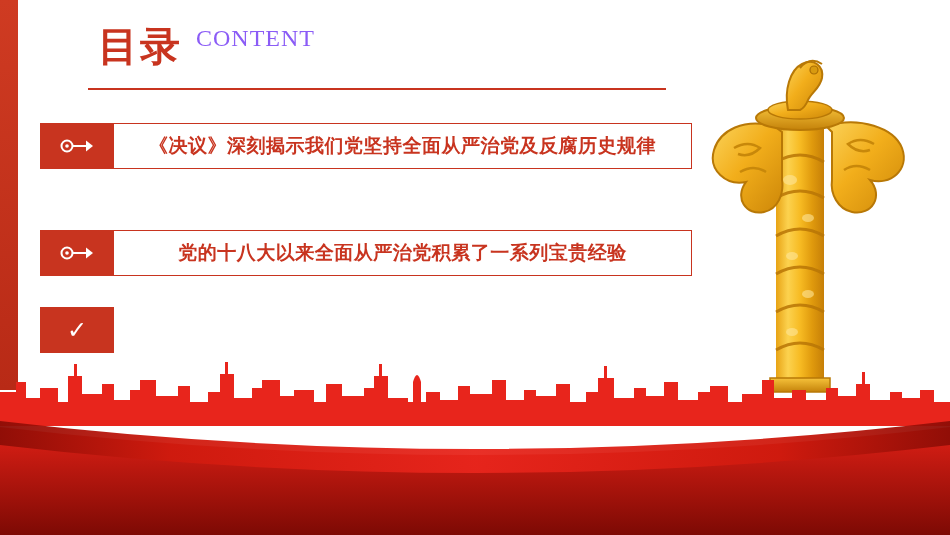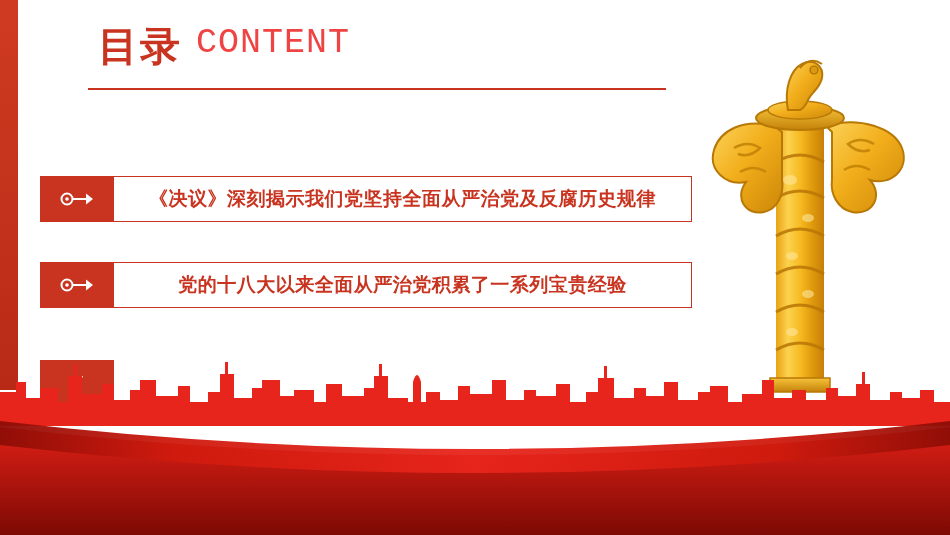--- a/index.html
+++ b/index.html
@@ -36,46 +36,45 @@
   }
   .title-cn {
     font-family: "DejaVu Sans", sans-serif;
     font-size: 40px;
     font-weight: bold;
     color: #c8341f;
     letter-spacing: 2px;
     line-height: 1;
   }
   .title-en {
-    font-family: Liberation Mono, monospace;
-    font-size: 35px;
-    color: #ef4444;
+    font-family: Liberation Serif, serif;
+    font-size: 24px;
+    color: #8b5cf6;
     margin-left: 14px;
     letter-spacing: 1px;
     line-height: 1;
   }
   .title-rule {
     position: absolute;
     left: 88px;
     top: 88px;
     width: 578px;
     height: 2px;
     background: #c8341f;
   }
   
   .row {
     position: absolute;
     left: 40px;
     display: flex;
-    align-items: center;
+    align-items: flex-end;
     height: 36px;
-    margin-top: 48px;
   }
   .row-1 { top: 133px; }
-  .row-2 { top: 219px; }
+  .row-2 { top: 240px; }
   .row-3 { top: 317px; }
 
   .row-badge {
     width: 74px;
     height: 46px;
     background: #c8341f;
     display: flex;
     align-items: center;
     justify-content: center;
     color: #ffffff;

